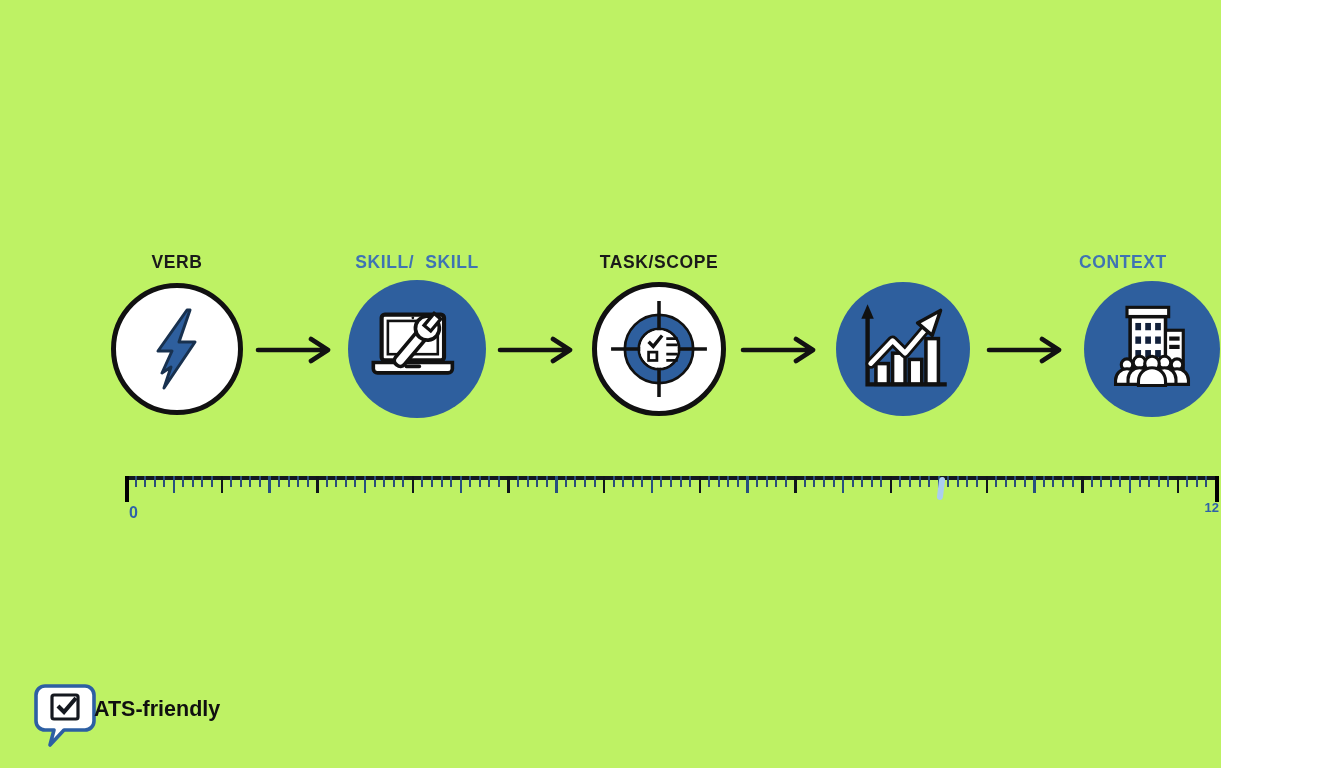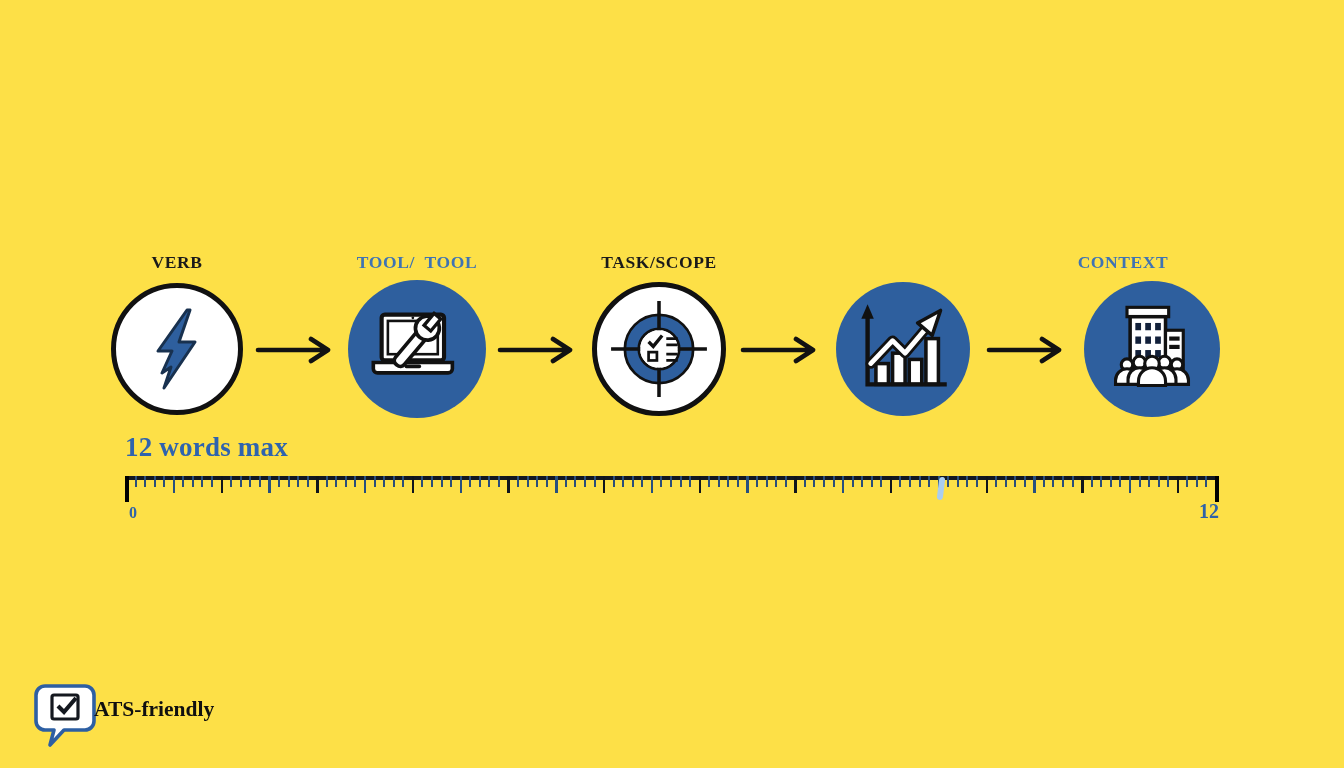--- a/index.html
+++ b/index.html
@@ -1,18 +1,18 @@
 <!DOCTYPE html>
 <html><head>
 <meta charset="utf-8">
 <style>
   html,body{margin:0;padding:0;background:#ffffff;}
   #canvas{
-    position:relative;width:1344px;height:768px;background:#fde047;overflow:hidden;
-    font-family:Liberation Serif, serif;
+    position:relative;width:1221px;height:768px;background:#bef264;overflow:hidden;
+    font-family:Liberation Sans, sans-serif;
   }
   
   .step-label{
     position:absolute;top:252px;width:260px;text-align:center;
     font-size:17.5px;font-weight:bold;letter-spacing:.6px;white-space:pre;
   }
   .step-label.ink{color:#1a1a1a;}
   .step-label.blue{color:#3f73b3;}
   
   .circle{position:absolute;border-radius:50%;display:flex;align-items:center;justify-content:center;}
@@ -29,33 +29,33 @@
   .ruler-bar{position:absolute;left:0;top:0;width:1090px;height:4px;background:#14181f;}
   .tick{position:absolute;top:0;width:2px;height:11px;background:#2c4e7a;}
   .tick.medium{height:17px;background:#10151c;width:2.4px;}
   .tick.medium.navy{background:#27507f;}
   .tick.cap{height:26px;width:4px;background:#000000;}
   .ruler-artifact{
     position:absolute;left:813px;top:1px;width:6px;height:23px;background:#aacdf0;
     border-radius:3px;transform:rotate(7deg);
   }
   .ruler-min{position:absolute;left:4px;top:28px;font-size:16px;font-weight:bold;color:#2e62a8;}
-  .ruler-max{position:absolute;right:-4px;top:24px;font-size:20px;font-weight:bold;color:#2e62a8;}
+  .ruler-max{position:absolute;right:-4px;top:24px;font-size:13px;font-weight:bold;color:#2e62a8;}
   
   .badge{position:absolute;left:28px;top:680px;width:300px;height:80px;}
   .badge-icon{position:absolute;left:0;top:0;}
   .badge-label{position:absolute;left:66px;top:17px;font-size:21.5px;font-weight:bold;color:#101010;}
 </style>
 </head>
 <body>
 
 <div id="canvas">
 
   <div class="step-label ink" style="left:47px">VERB</div>
-  <div class="step-label blue" style="left:287px">TOOL/  TOOL</div>
+  <div class="step-label blue" style="left:287px">SKILL/  SKILL</div>
   <div class="step-label ink" style="left:529px">TASK/SCOPE</div>
   <div class="step-label blue" style="left:993px">CONTEXT</div>
 
   <div class="circle outlined" style="left:111px;top:283px;width:122px;height:122px">
     <svg width="58" height="84" viewBox="0 0 56 84">
       <path d="M38 3 L9 44 L23 44 L13 66 L22 60 L15 81 L46 35 L30 35 L41 3 Z" fill="#2e5f9e" stroke="#18314f" stroke-width="3" stroke-linejoin="round"></path>
     </svg>
   </div>
 
   <svg class="flow-arrow" style="left:255px" width="86" height="28" viewBox="0 0 86 28">
@@ -143,21 +143,20 @@
         <circle cx="36" cy="61" r="6"></circle>
         <circle cx="60" cy="61" r="6"></circle>
         <path d="M25 82 v-5 a11 11 0 0 1 22 0 v5 z"></path>
         <path d="M49 82 v-5 a11 11 0 0 1 22 0 v5 z"></path>
         <circle cx="48" cy="62" r="7"></circle>
         <path d="M35 83 v-4 a13 13 0 0 1 26 0 v4 z"></path>
       </g>
     </svg>
   </div>
 
-  <div class="ruler-heading">12 words max</div>
 
   <div class="ruler">
     <div class="ruler-bar"></div>
     <div>
         <div class="tick cap" style="left: 0px;"></div>
         <div class="tick" style="left: 9.5614px;"></div>
         <div class="tick" style="left: 19.1228px;"></div>
         <div class="tick" style="left: 28.6842px;"></div>
         <div class="tick" style="left: 38.2456px;"></div>
         <div class="tick medium navy" style="left: 47.807px;"></div>

